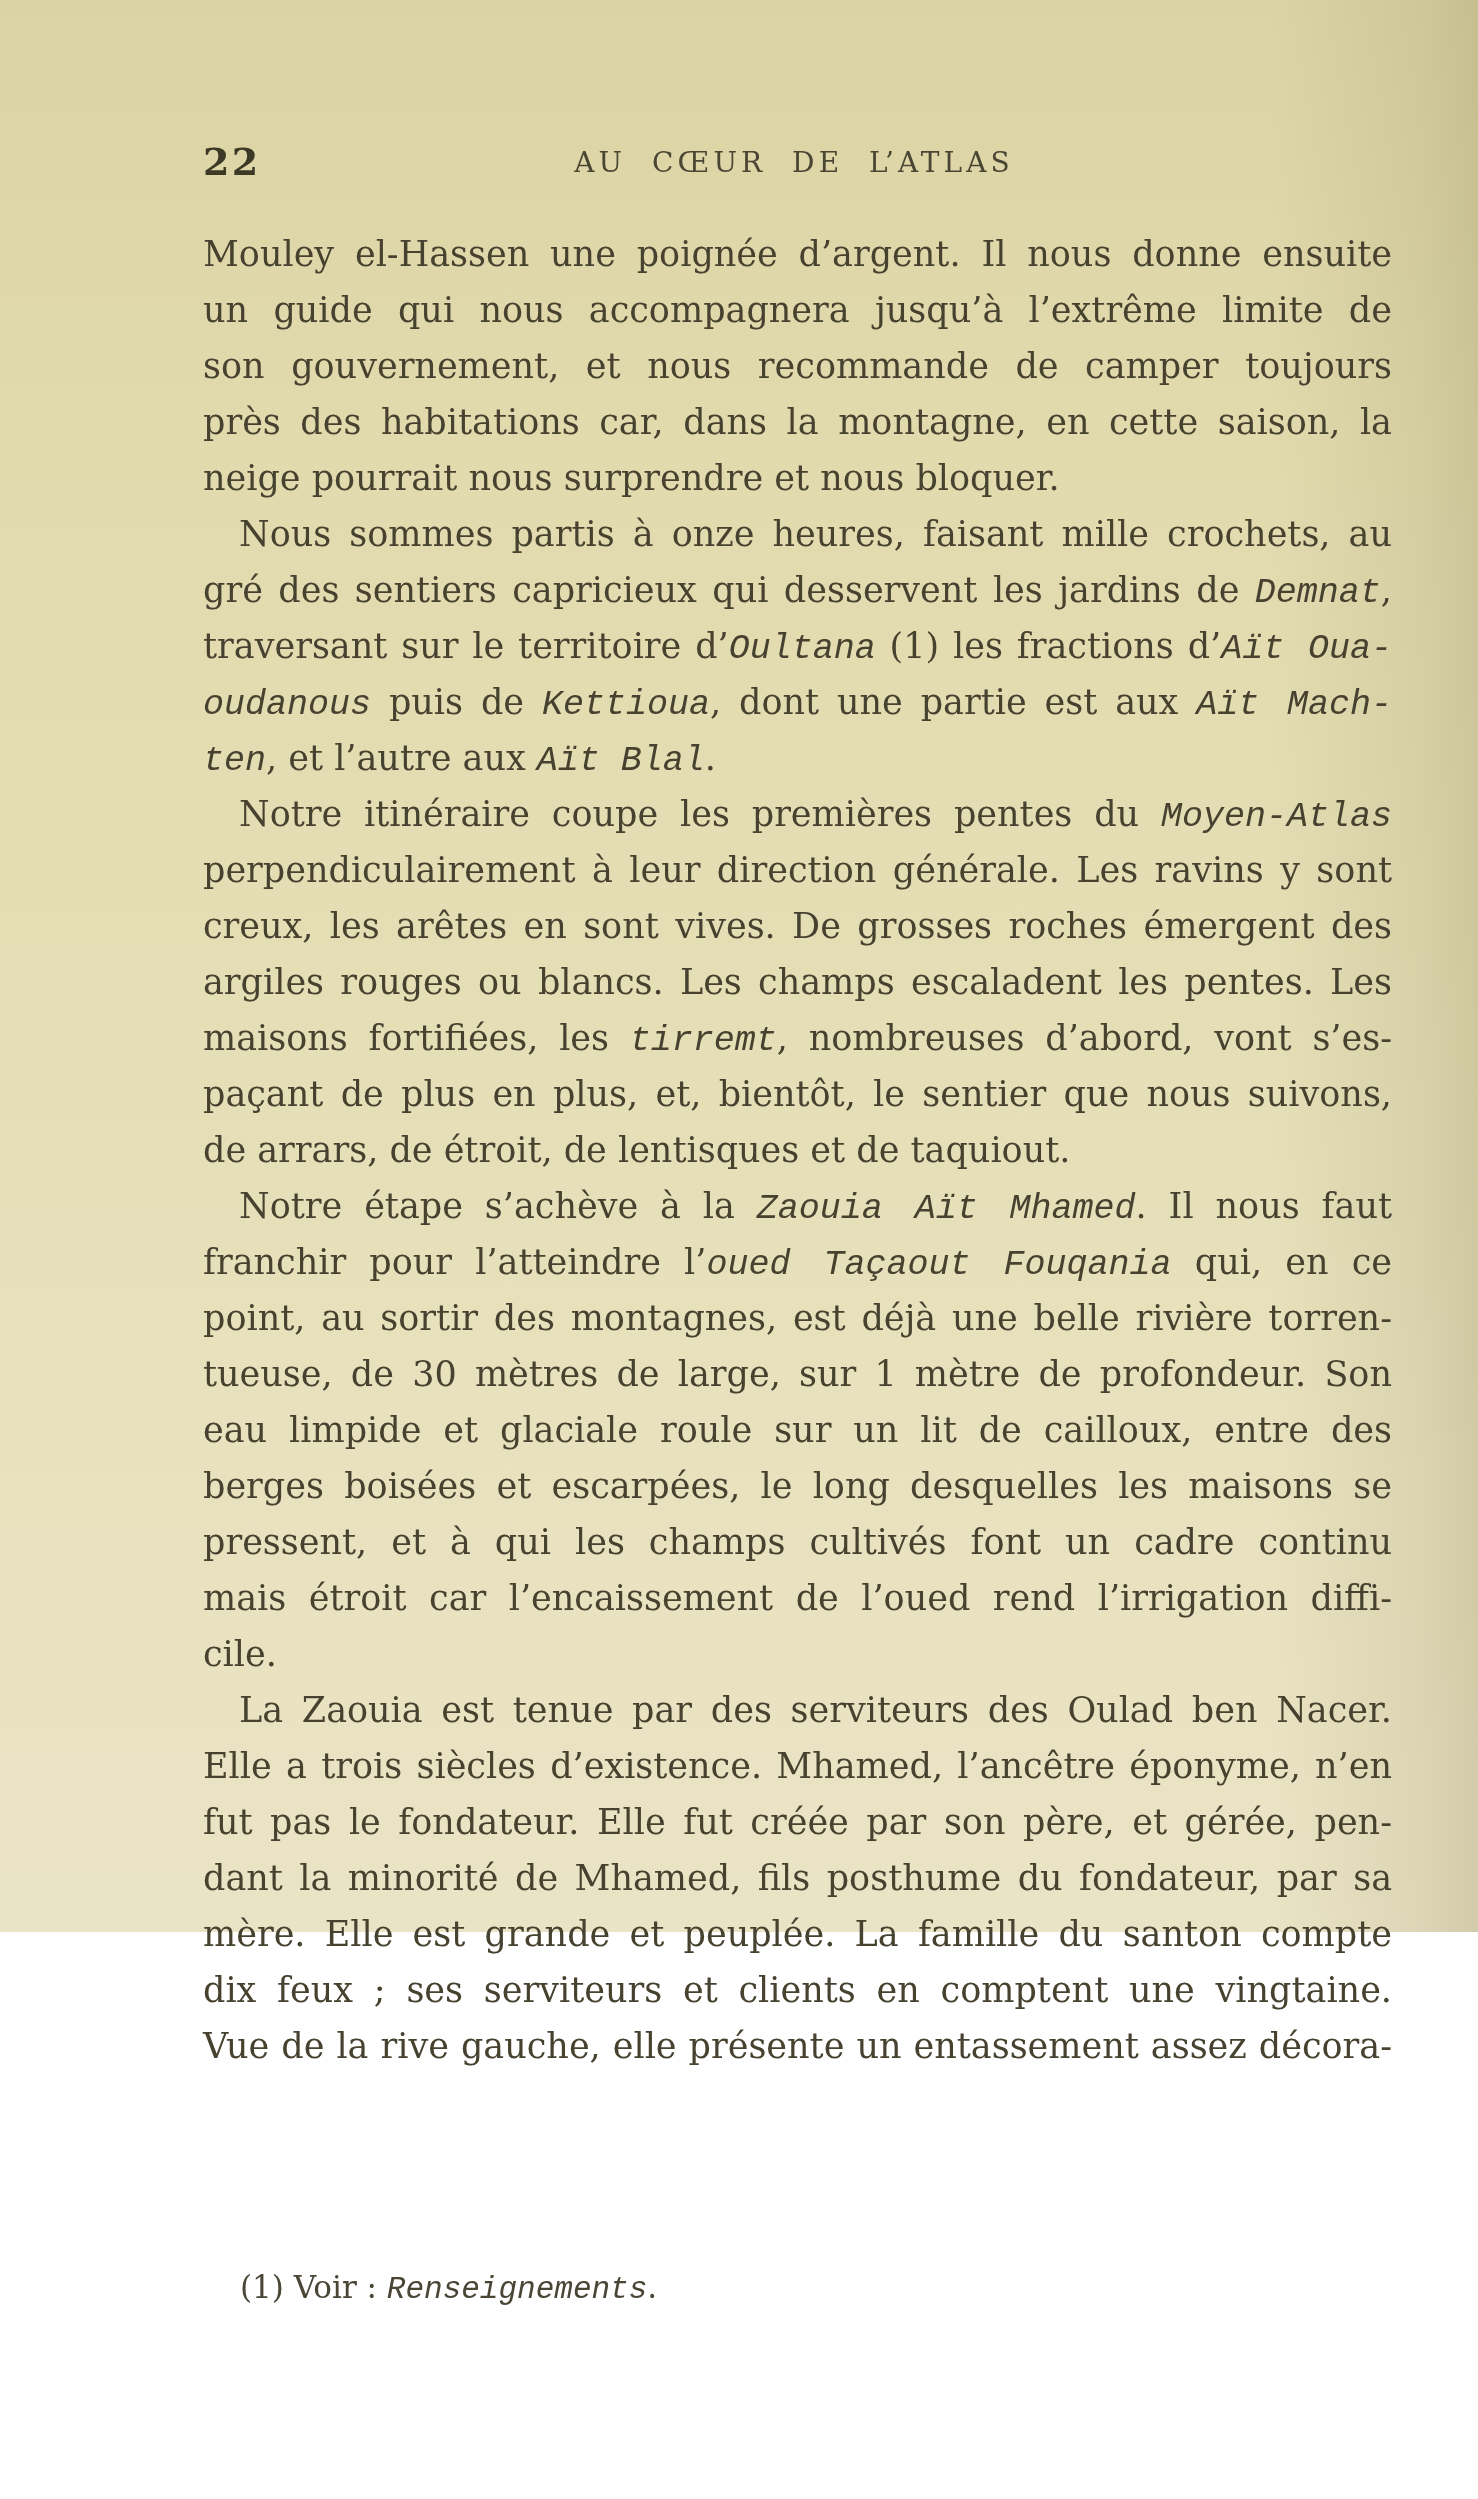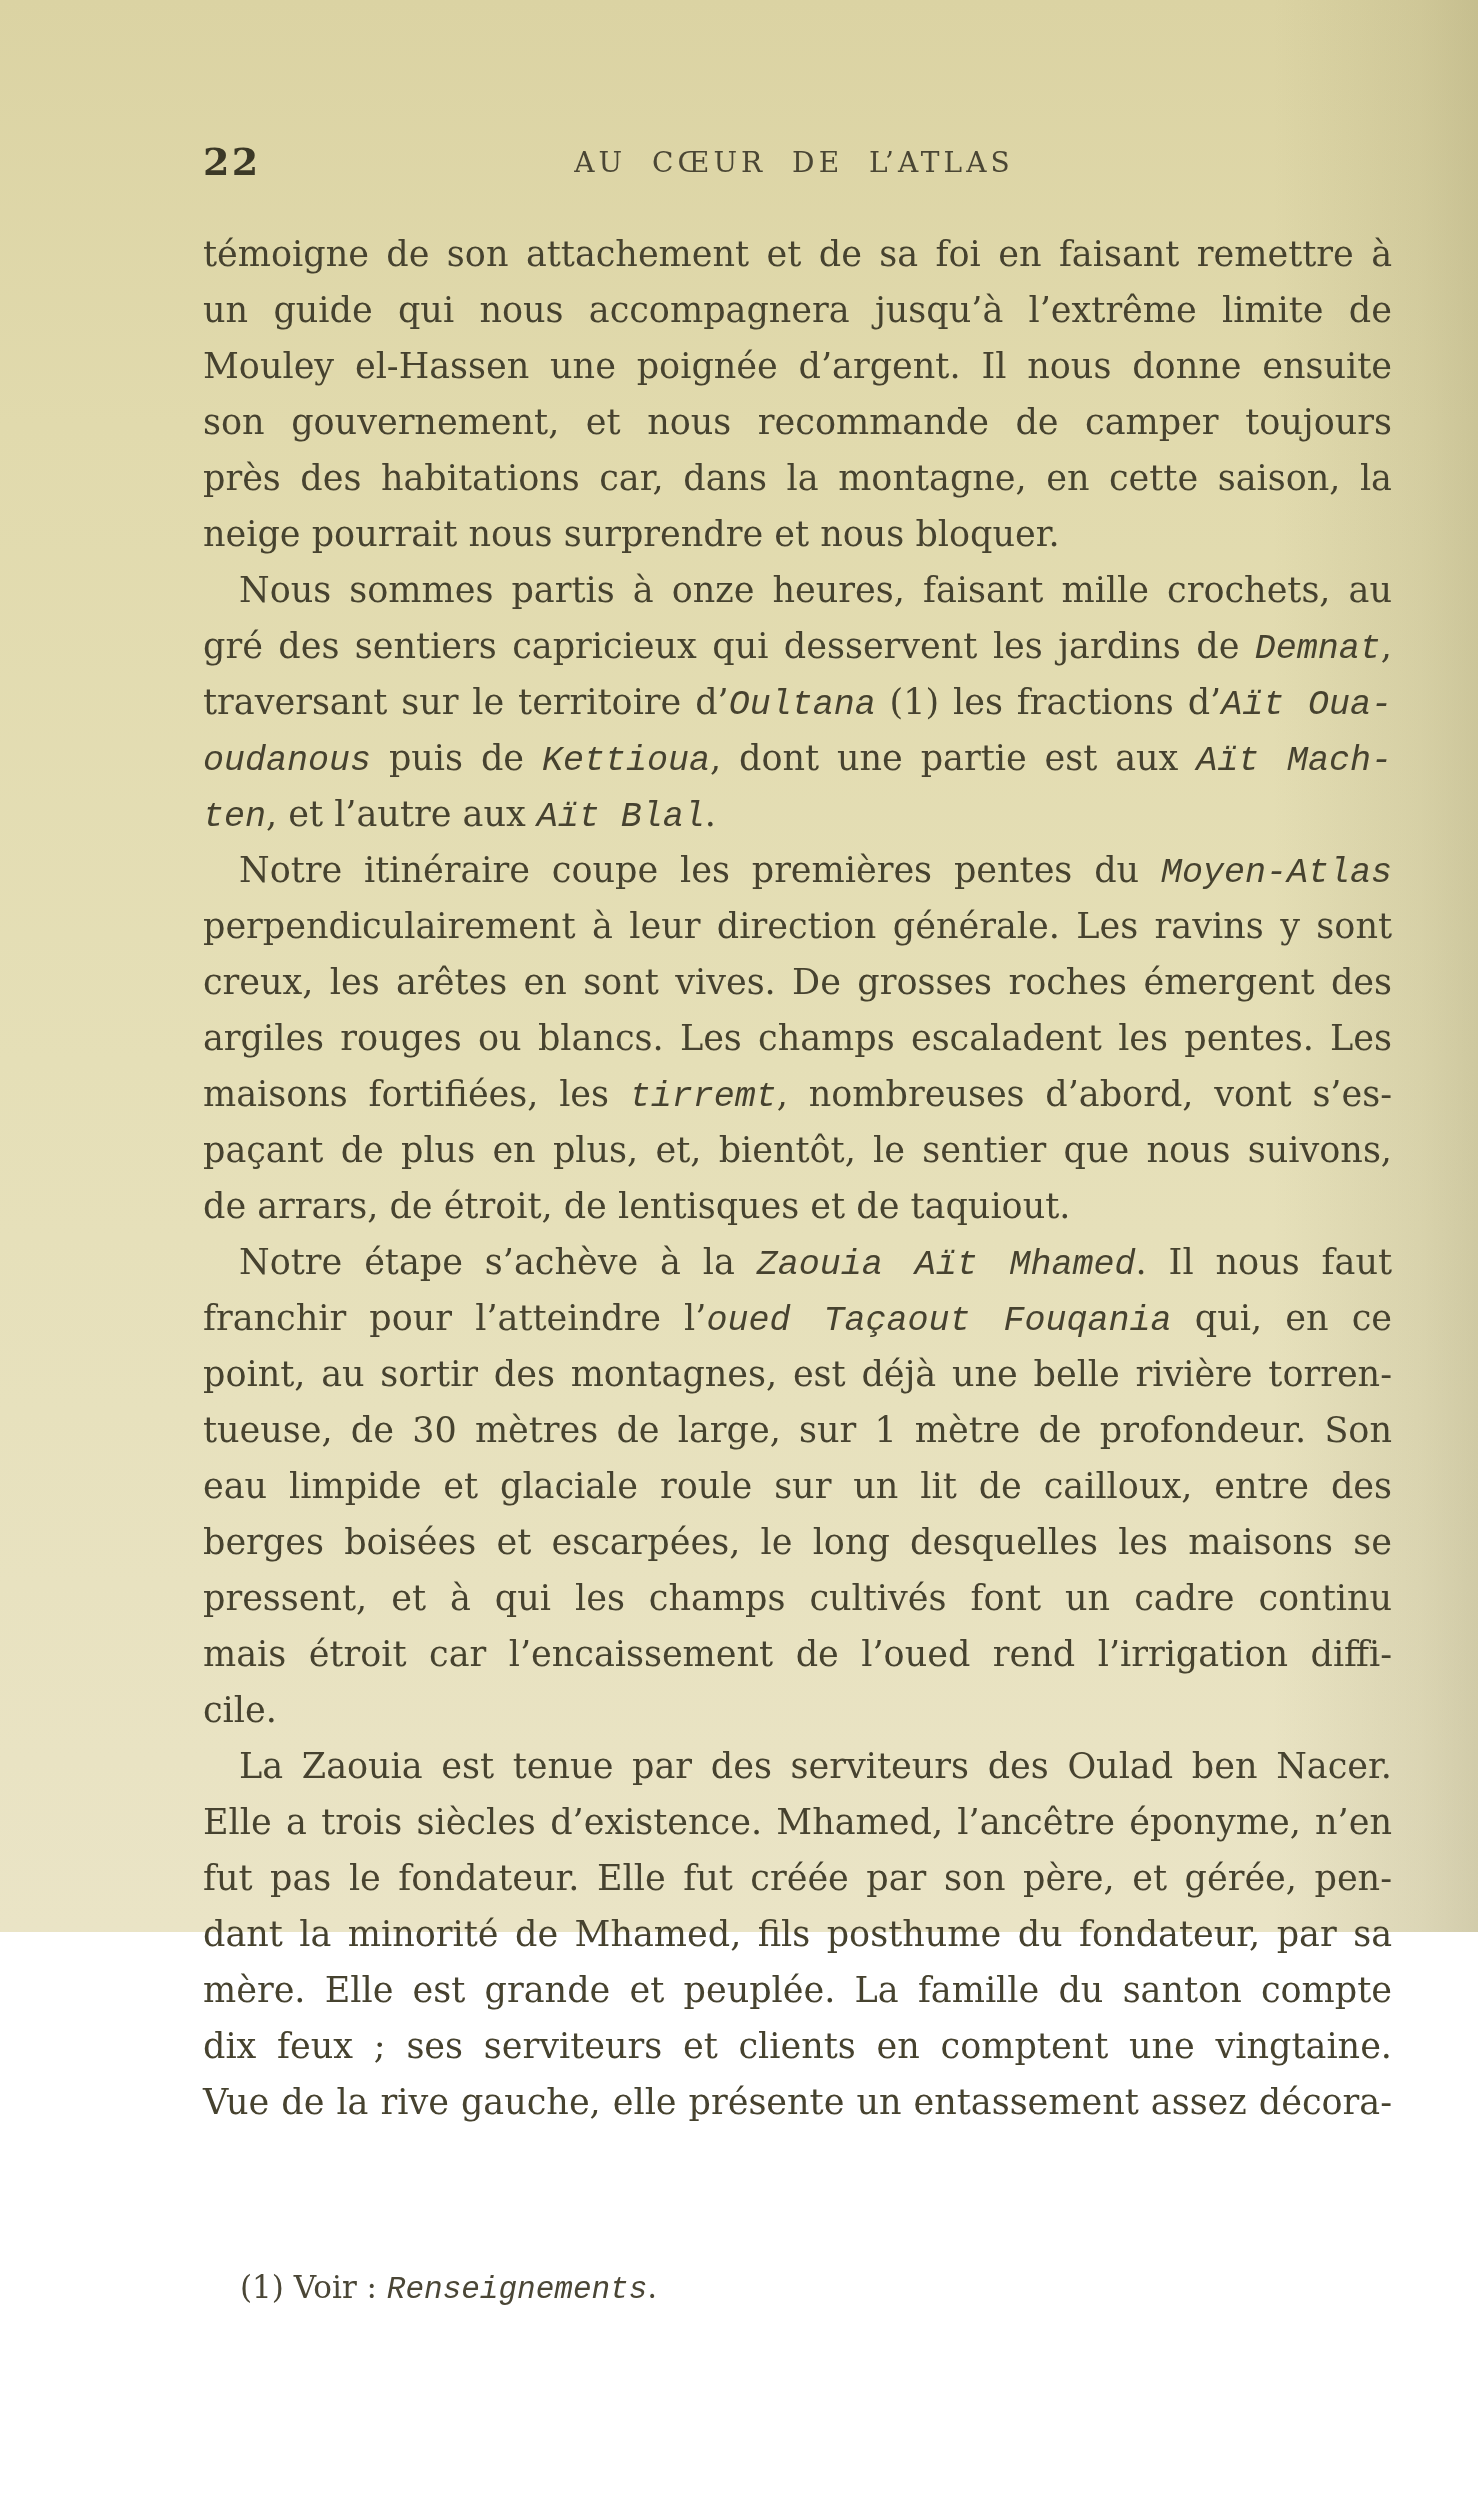--- a/index.html
+++ b/index.html
@@ -59,23 +59,22 @@
 </head>
 <body>
 
 <div class="page">
   <div class="header">
     <span class="pagenum">22</span>
     <span class="runtitle">AU CŒUR DE L’ATLAS</span>
   </div>
   <div class="body">
       <div class="para">
-        <div class="line"><span>témoigne de son attachement et de sa foi en faisant remettre à</span></div>
+        <div class="line"><span>Mouley el-Hassen une poignée d’argent. Il nous donne ensuite</span></div>
         <div class="line"><span>un guide qui nous accompagnera jusqu’à l’extrême limite de</span></div>
-        <div class="line"><span>Mouley el-Hassen une poignée d’argent. Il nous donne ensuite</span></div>
         <div class="line"><span>son gouvernement, et nous recommande de camper toujours</span></div>
         <div class="line"><span>près des habitations car, dans la montagne, en cette saison, la</span></div>
         <div class="line lastline"><span>neige pourrait nous surprendre et nous bloquer.</span></div>
       </div>
       <div class="para">
         <div class="line firstline"><span>Nous sommes partis à onze heures, faisant mille crochets, au</span></div>
         <div class="line"><span>gré des sentiers capricieux qui desservent les jardins de </span><span class="it">Demnat</span><span>,</span></div>
         <div class="line"><span>traversant sur le territoire d’</span><span class="it">Oultana</span><span> (1) les fractions d’</span><span class="it">Aït Oua-</span></div>
         <div class="line"><span class="it">oudanous</span><span> puis de </span><span class="it">Kettioua</span><span>, dont une partie est aux </span><span class="it">Aït Mach-</span></div>
         <div class="line lastline"><span class="it">ten</span><span>, et l’autre aux </span><span class="it">Aït Blal</span><span>.</span></div>

